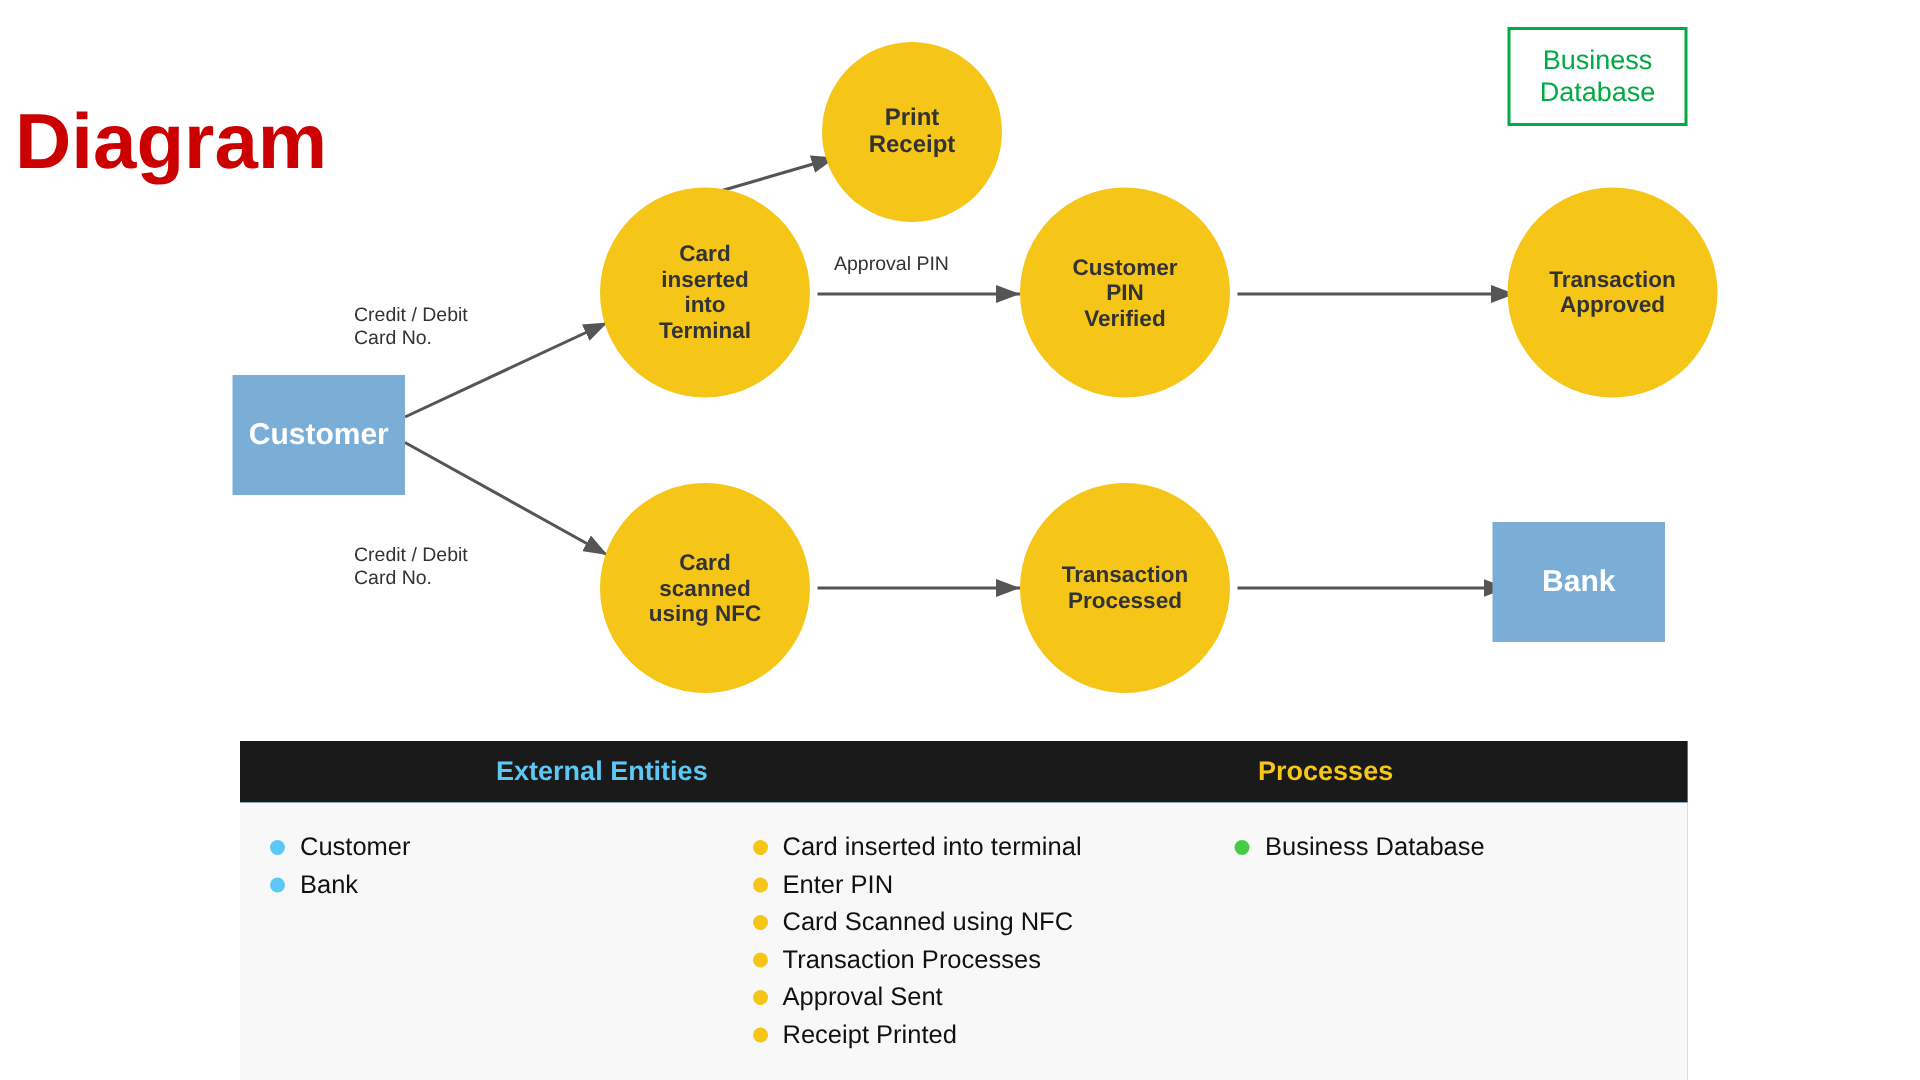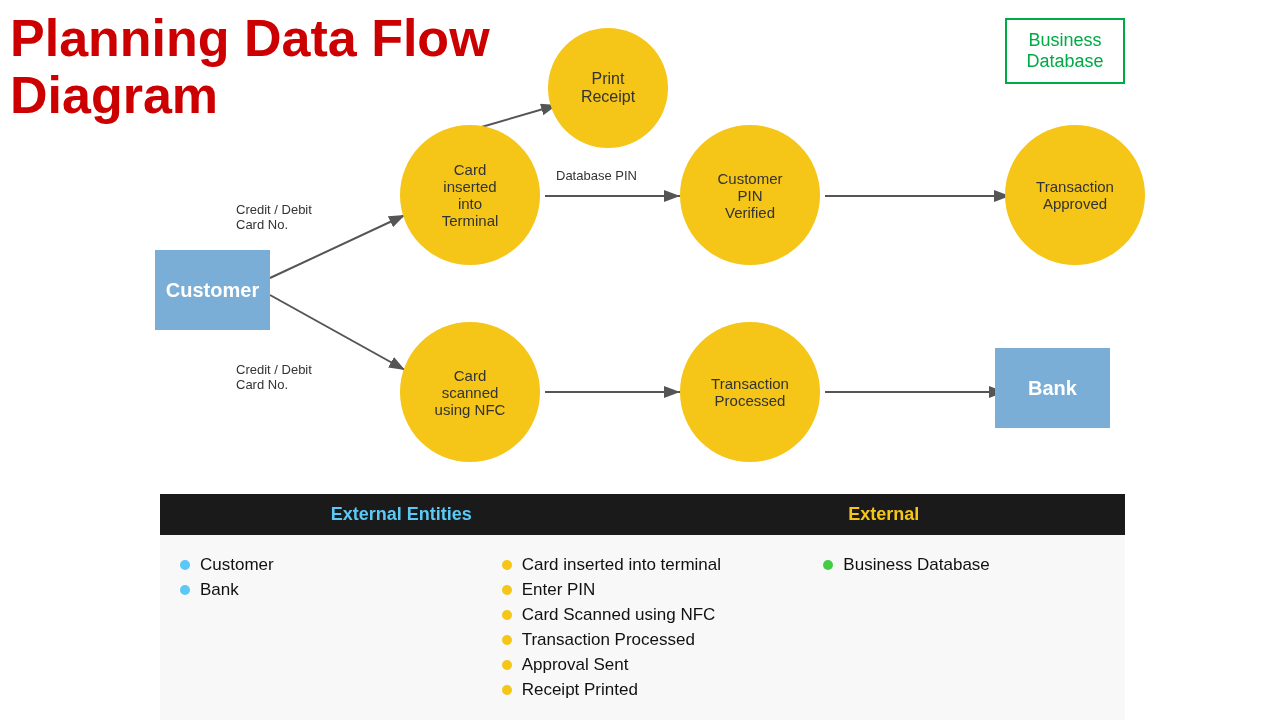--- a/index.html
+++ b/index.html
@@ -67,21 +67,21 @@
 
     
     .process-circle {
       position: absolute;
       border-radius: 50%;
       background: #f5c518;
       display: flex;
       align-items: center;
       justify-content: center;
       text-align: center;
-      font-weight: normal;
+      font-weight: bold;
       color: #333;
     }
 
     .circle-print {
       width: 120px;
       height: 120px;
       left: 548px;
       top: 28px;
       font-size: 16px;
     }
@@ -219,21 +219,21 @@
     }
 
     .bullet-blue { background: #5bc8f5; }
     .bullet-yellow { background: #f5c518; }
     .bullet-green { background: #44cc44; }
   </style>
 </head>
 <body>
 
 <div class="title">
-  <span>Planning Data Flow</span><br>
+  <br>
   <span>Diagram</span>
 </div>
 
 <div class="business-db-box">
   Business<br>Database
 </div>
 
 <svg class="arrows-svg">
   <defs>
     <marker id="arrowhead" markerWidth="8" markerHeight="6" refX="8" refY="3" orient="auto">
@@ -251,21 +251,21 @@
 
   <line x1="825" y1="196" x2="1010" y2="196" stroke="#555" stroke-width="2" marker-end="url(#arrowhead)"></line>
 
   <line x1="545" y1="392" x2="680" y2="392" stroke="#555" stroke-width="2" marker-end="url(#arrowhead)"></line>
 
   <line x1="825" y1="392" x2="1005" y2="392" stroke="#555" stroke-width="2" marker-end="url(#arrowhead)"></line>
 </svg>
 
 <div class="arrow-label label-credit-top">Credit / Debit<br>Card No.</div>
 <div class="arrow-label label-credit-bottom">Credit / Debit<br>Card No.</div>
-<div class="arrow-label label-customer-pin">Database PIN</div>
+<div class="arrow-label label-customer-pin">Approval PIN</div>
 
 <div class="entity-box customer-box">
   <span>Customer</span>
 </div>
 
 <div class="entity-box bank-box">
   <span>Bank</span>
 </div>
 
 <div class="process-circle circle-print">
@@ -288,21 +288,21 @@
   <span>Card<br>scanned<br>using NFC</span>
 </div>
 
 <div class="process-circle circle-transaction-processed">
   <span>Transaction<br>Processed</span>
 </div>
 
 <div class="legend-table">
   <div class="legend-header">
     <div class="legend-header-cell external">External Entities</div>
-    <div class="legend-header-cell processes">External</div>
+    <div class="legend-header-cell processes">Processes</div>
   </div>
   <div class="legend-body">
 
     <div class="legend-col">
       <div class="legend-item">
         <div class="bullet bullet-blue"></div>
         <span>Customer</span>
       </div>
       <div class="legend-item">
         <div class="bullet bullet-blue"></div>
@@ -318,21 +318,21 @@
       <div class="legend-item">
         <div class="bullet bullet-yellow"></div>
         <span>Enter PIN</span>
       </div>
       <div class="legend-item">
         <div class="bullet bullet-yellow"></div>
         <span>Card Scanned using NFC</span>
       </div>
       <div class="legend-item">
         <div class="bullet bullet-yellow"></div>
-        <span>Transaction Processed</span>
+        <span>Transaction Processes</span>
       </div>
       <div class="legend-item">
         <div class="bullet bullet-yellow"></div>
         <span>Approval Sent</span>
       </div>
       <div class="legend-item">
         <div class="bullet bullet-yellow"></div>
         <span>Receipt Printed</span>
       </div>
     </div>

